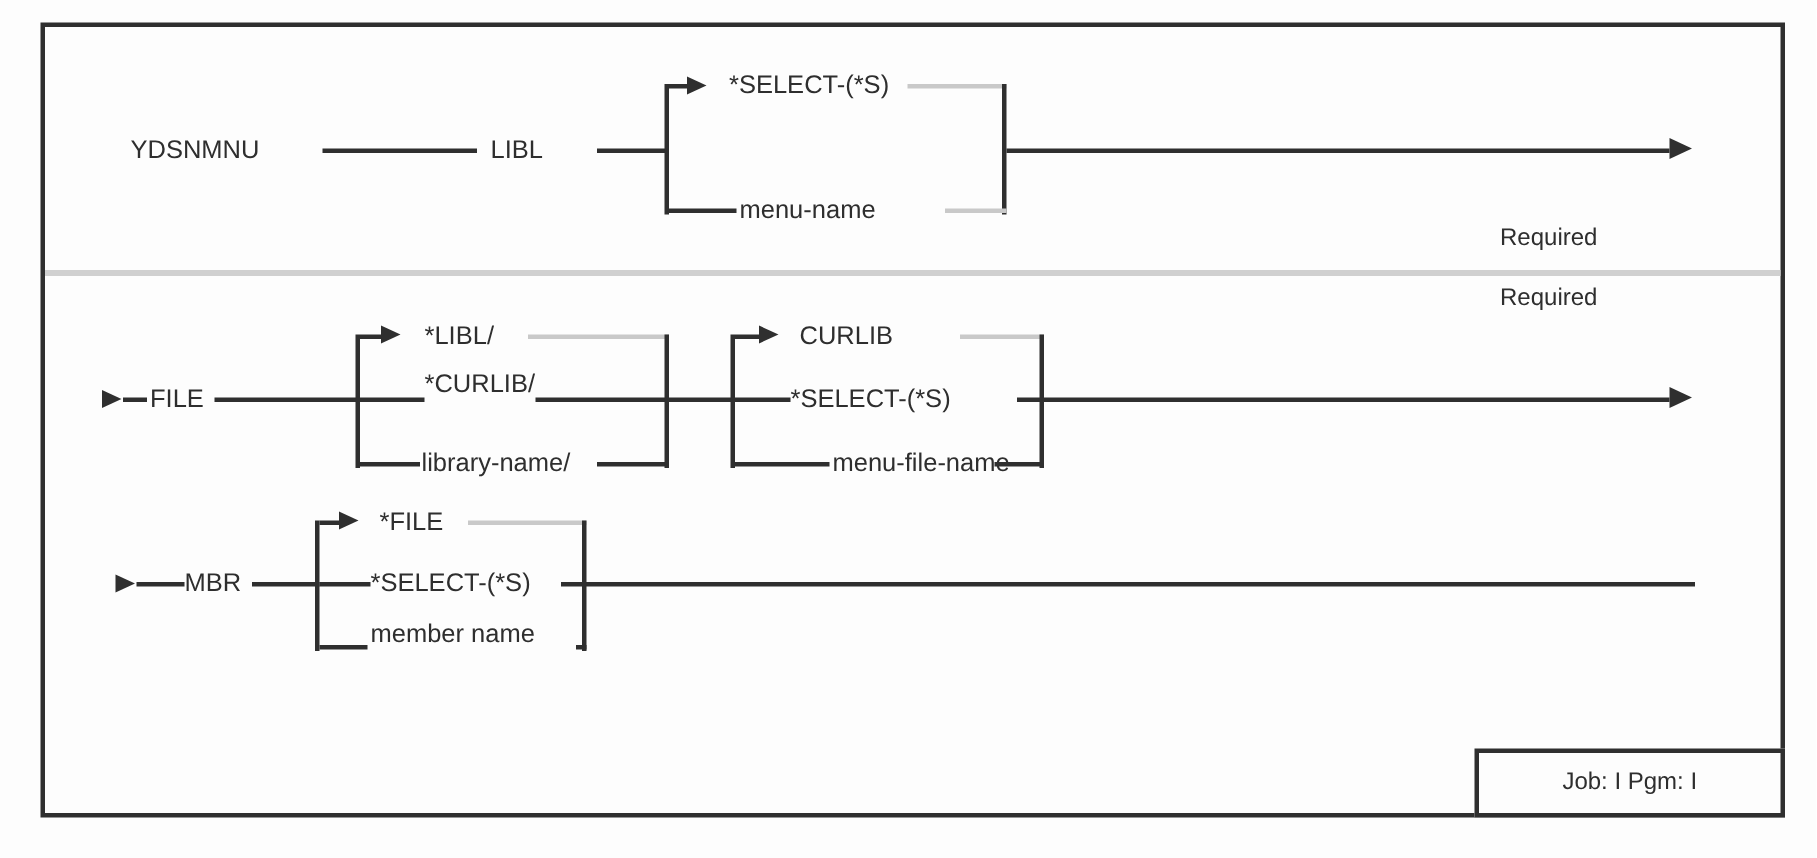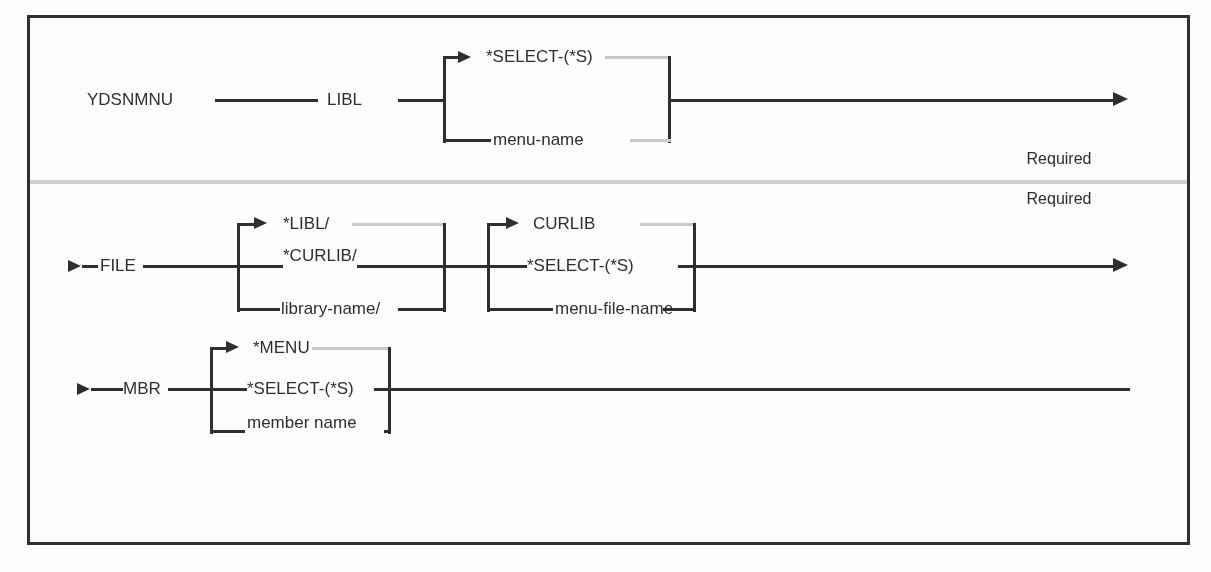--- a/index.html
+++ b/index.html
@@ -15,21 +15,21 @@
   .hl.lt{background:#c9c9c9;}
   .vl{position:absolute;width:3px;background:#2f2f2f;}
   .divider{position:absolute;height:4px;background:#d0d0d0;}
   .tri{
     position:absolute;width:0;height:0;
     border-top:6px solid transparent;border-bottom:6px solid transparent;
     border-left:13px solid #2f2f2f;
   }
   .tri.big{border-top-width:7px;border-bottom-width:7px;border-left-width:15px;}
   .lbl{position:absolute;font-size:17px;line-height:18px;white-space:nowrap;}
-  .ann{position:absolute;font-size:16px;line-height:18px;width:118px;text-align:center;}
+  .ann{position:absolute;font-size:16px;line-height:18px;width:118px;text-align:left;}
   .jobbox{
     position:absolute;left:983px;top:499px;width:207px;height:46px;
     border:3px solid #2f2f2f;box-sizing:border-box;background:#fdfdfd;
     display:flex;align-items:center;justify-content:center;font-size:16px;
   }
 </style>
 </head>
 <body>
 
 <div class="stage">
@@ -95,24 +95,27 @@
   <span class="tri big" style="left:1113px;top:258px"></span>
 
   <span class="tri" style="left:77px;top:383px"></span>
   <div class="hl" style="left:91px;top:388px;width:32px"></div>
   <span class="lbl" style="left:123px;top:380px">MBR</span>
   <div class="hl" style="left:168px;top:388px;width:45px"></div>
 
   <div class="vl" style="left:210px;top:347px;height:87px"></div>
   <div class="hl" style="left:213px;top:347px;width:13px"></div>
   <span class="tri" style="left:226px;top:341px"></span>
-  <span class="lbl" style="left:253px;top:339px">*MENU</span>
+  <span class="lbl" style="left:253px;top:339px">*FILE</span>
   <div class="hl lt" style="left:312px;top:347px;width:79px"></div>
   <div class="hl" style="left:213px;top:388px;width:34px"></div>
   <span class="lbl" style="left:247px;top:380px">*SELECT-(*S)</span>
   <div class="hl" style="left:374px;top:388px;width:756px"></div>
   <div class="hl" style="left:213px;top:430px;width:32px"></div>
   <span class="lbl" style="left:247px;top:414px">member name</span>
   <div class="hl" style="left:384px;top:430px;width:7px"></div>
   <div class="vl" style="left:388px;top:347px;height:87px"></div>
 
+  <div class="jobbox">
+    <span>Job: I  Pgm: I</span>
+  </div>
 
 </div>
 
 </body></html>

